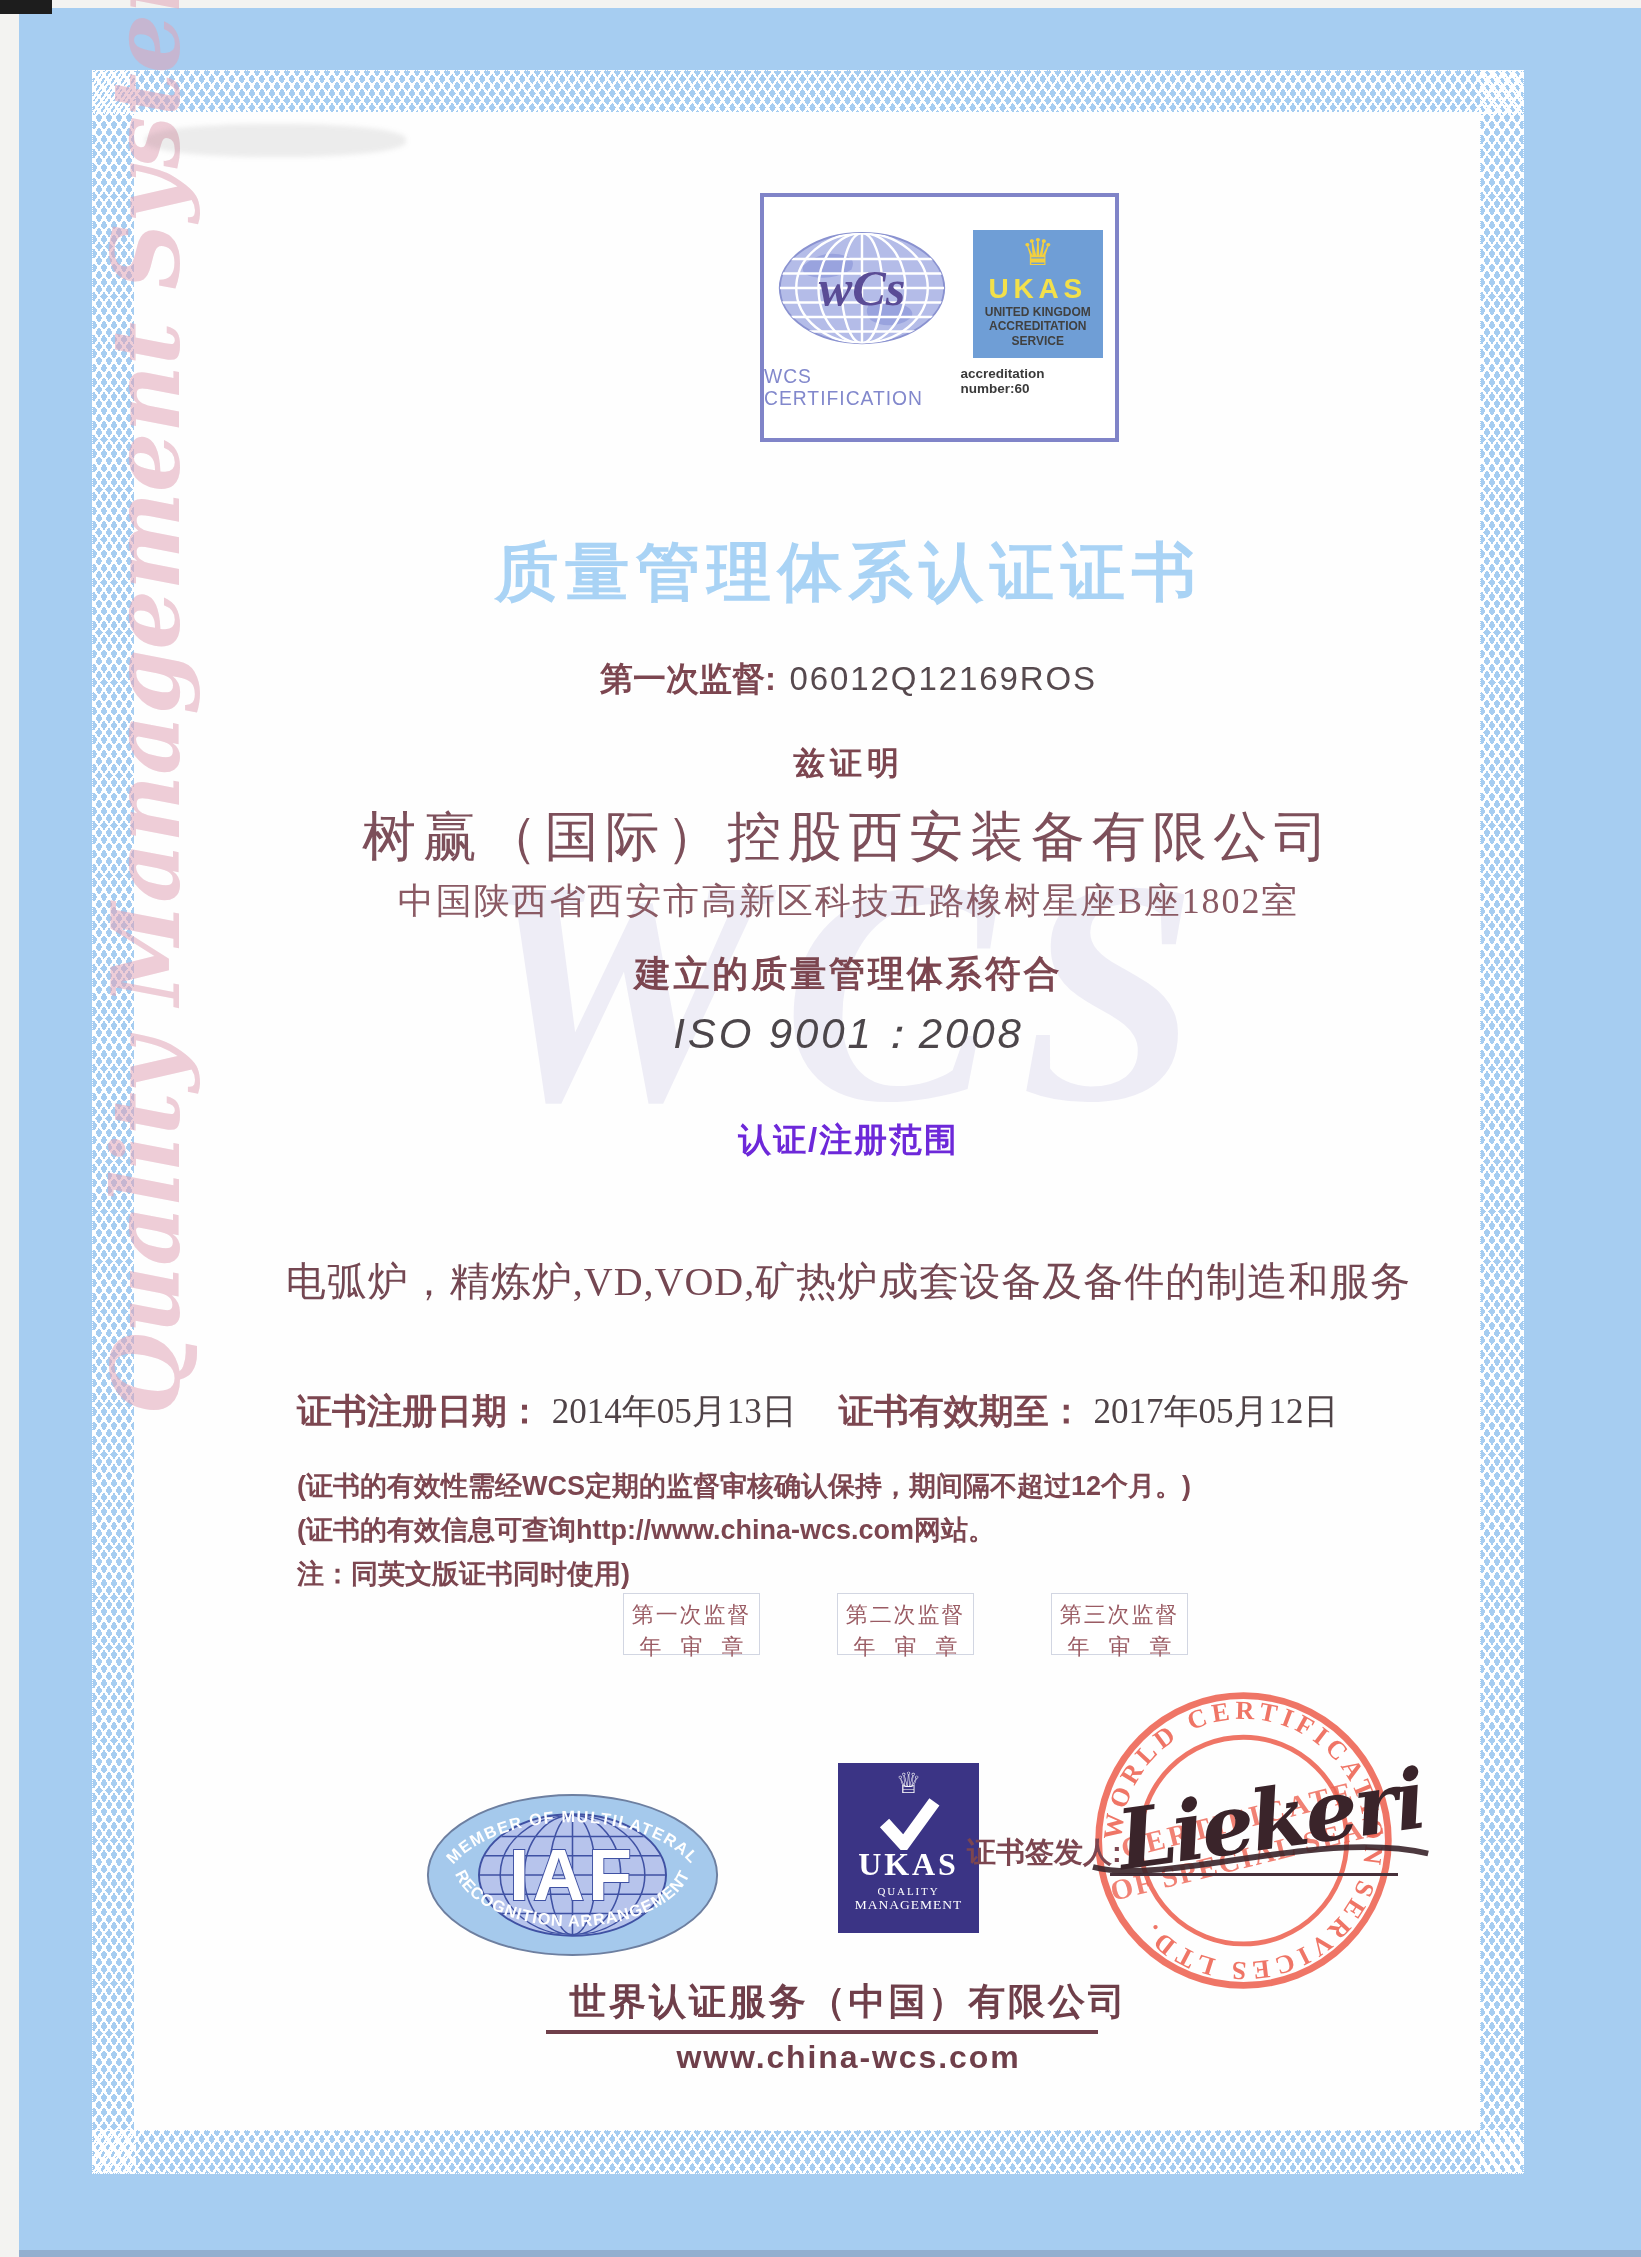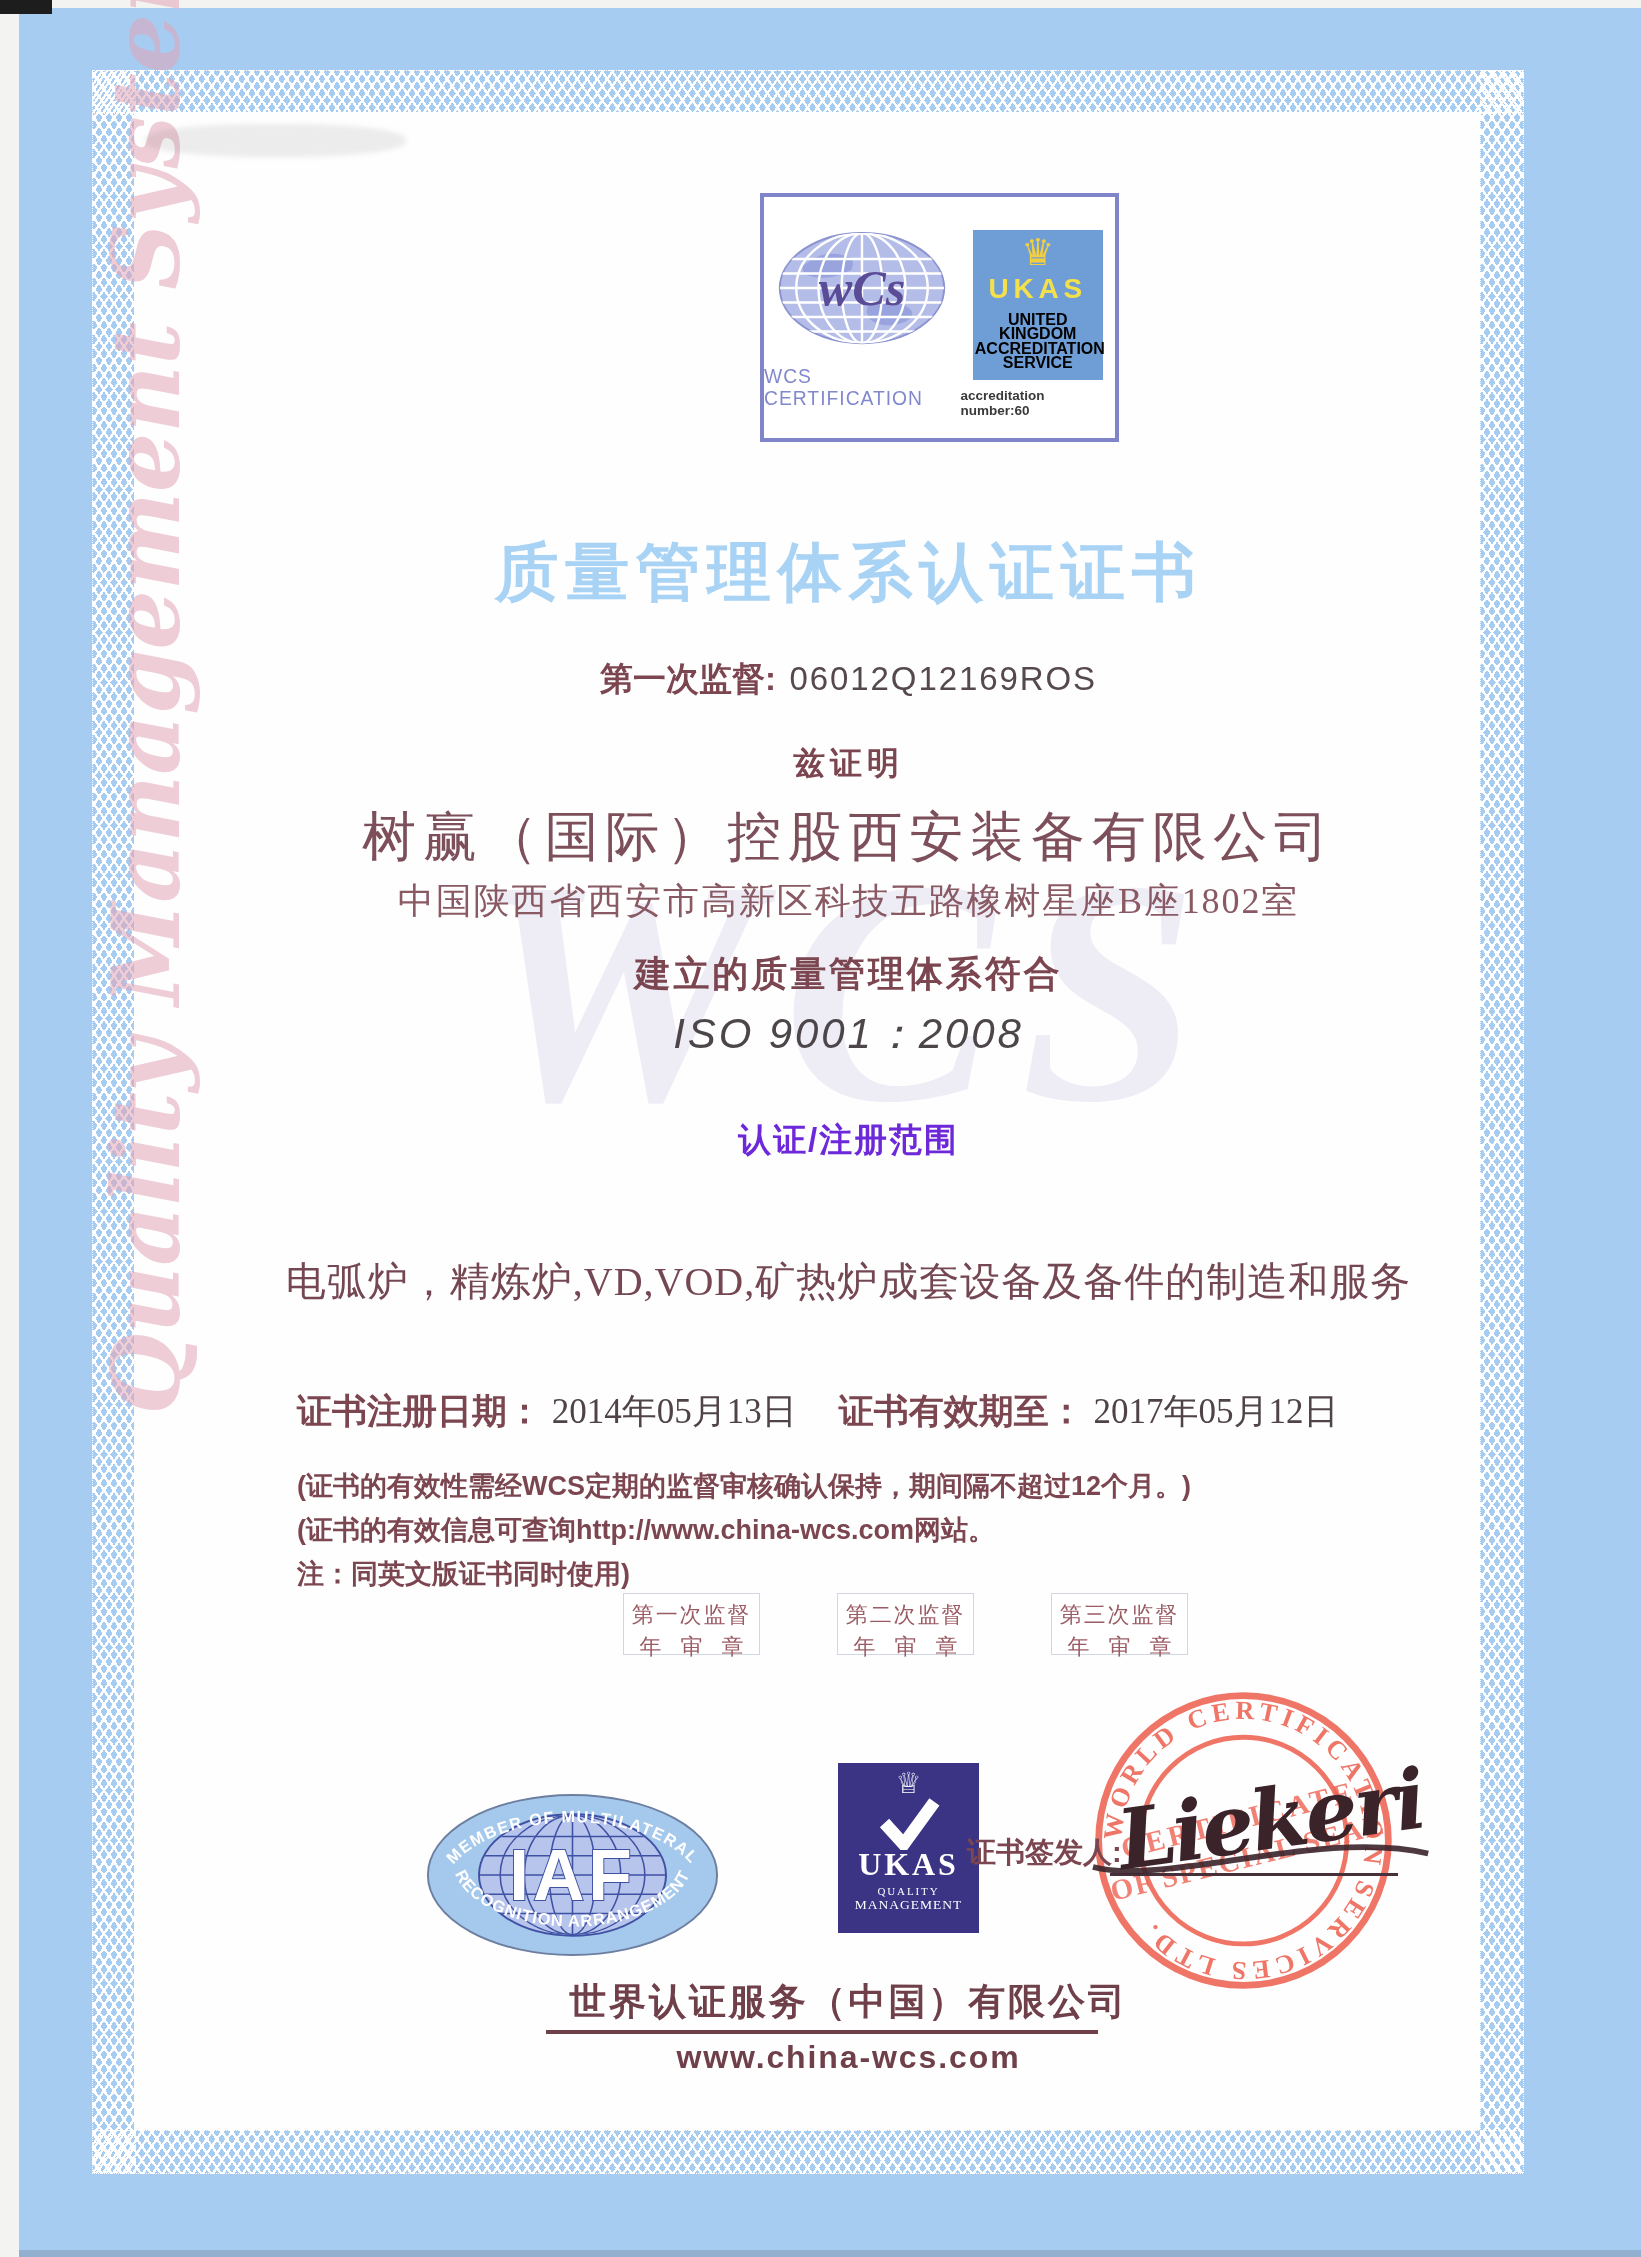--- a/index.html
+++ b/index.html
@@ -45,21 +45,21 @@
   .logo-box{
     left:760px;top:193px;width:359px;height:249px;background:#fff;
     border:4.8px solid #8084c8;box-sizing:border-box;display:flex;z-index:3;
   }
   .wcs-col{width:56%;display:flex;flex-direction:column;align-items:center;justify-content:center;gap:15.4px;padding-top:3.9px;}
   .wcs-caption{font-size:19.3px;color:#8288cc;letter-spacing:1px;}
   .ukas-col{width:44%;display:flex;flex-direction:column;align-items:center;padding-top:33px;}
   .ukas-block{width:126px;background:#6f9ed6;text-align:center;padding:3.9px 1.9px 9.7px;}
   .crown-top{font-size:37px;color:#f3cf3f;line-height:1.05;}
   .ukas-title{font-size:28px;font-weight:bold;color:#f3e04a;letter-spacing:4.8px;margin-top:0px;}
-  .ukas-sub{font-size:16px;font-weight:bold;color:#000000;line-height:14.5px;margin-top:8px;}
+  .ukas-sub{font-size:12px;font-weight:bold;color:#404040;line-height:14.5px;margin-top:0;}
   .accr{font-size:13.5px;font-weight:bold;color:#3a3a3a;margin-top:7.7px;}
 
   
   .main-title{top:529px;font-size:64px;font-weight:900;color:#a9d3f5;letter-spacing:6.8px;z-index:3;}
   .cert-no{top:657px;font-size:33px;z-index:3;}
   .lab{font-weight:bold;color:#7c4650;}
   .cert-no .val{color:#56494e;margin-left:13.5px;letter-spacing:1.9px;}
   .statement{top:742px;font-size:32px;font-weight:bold;color:#7c4650;letter-spacing:4.8px;z-index:3;}
   .company-name{top:801px;font-family:Liberation Serif, serif;font-size:54px;color:#7d4f5a;letter-spacing:6.8px;z-index:3;}
   .company-addr{top:877px;font-family:"Liberation Serif",serif;font-size:36px;color:#8a5a64;letter-spacing:1.9px;z-index:3;}

